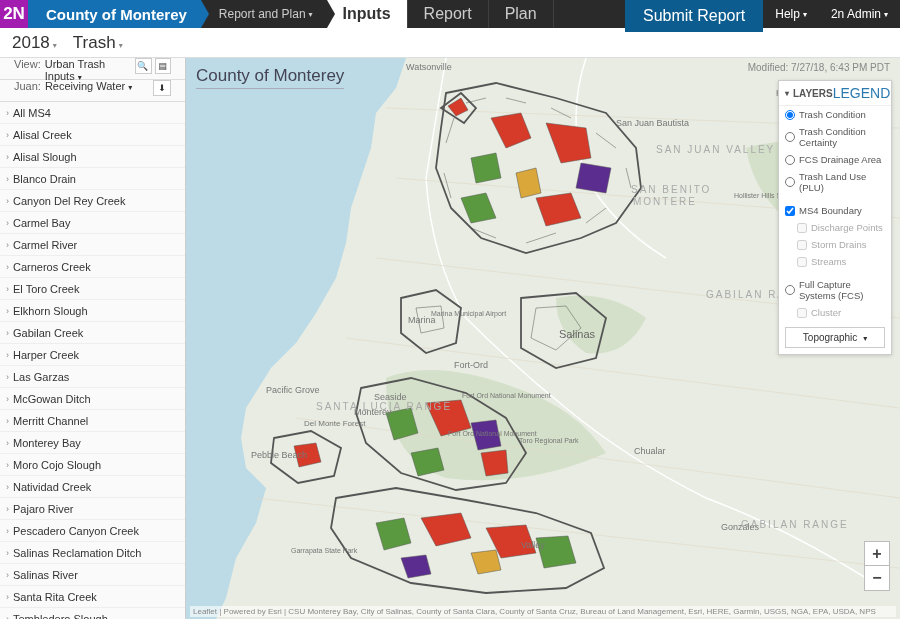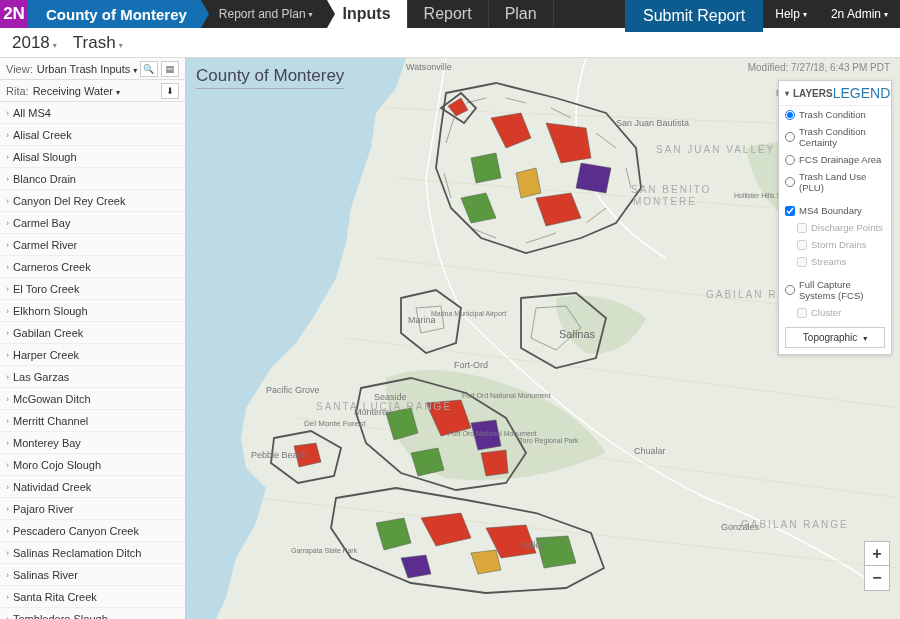--- a/index.html
+++ b/index.html
@@ -18,21 +18,21 @@
 .spacer { flex: 1; }
 .submit { background: #0d5c8f; padding: 16px 18px; display: flex; align-items: center; font-size: 16px; cursor: pointer; }
 .help, .admin { padding: 0 12px; display: flex; align-items: center; font-size: 12px; cursor: pointer; }
 
 .subnav { height: 30px; display: flex; align-items: center; padding: 0 12px; border-bottom: 1px solid #ddd; gap: 16px; }
 .subnav-item { font-size: 17px; color: #333; cursor: pointer; }
 .subnav-item .caret { color: #888; }
 
 .main { display: flex; height: 561px; }
 .sidebar { width: 186px; border-right: 1px solid #ccc; display: flex; flex-direction: column; background: #fafafa; }
-.srow { display: flex; align-items: center; border-bottom: 1px solid #ddd; height: 22px; padding: 0 6px; font-size: 11px; }
+.srow { display: flex; border-bottom: 1px solid #ddd; height: 22px; padding: 0 14px; font-size: 11px; }
 .srow .label { color: #666; margin-right: 4px; }
 .srow .value { color: #333; cursor: pointer; }
 .srow .iconbtn { margin-left: auto; width: 18px; height: 16px; border: 1px solid #ccc; display: flex; align-items: center; justify-content: center; font-size: 9px; cursor: pointer; background: #fff; }
 .srow .iconbtn + .iconbtn { margin-left: 3px; }
 .list { flex: 1; overflow-y: auto; }
 .list::-webkit-scrollbar { width: 8px; }
 .list::-webkit-scrollbar-thumb { background: #ccc; }
 .litem { height: 22px; display: flex; align-items: center; padding: 0 6px; border-bottom: 1px solid #eee; font-size: 11px; cursor: pointer; }
 .litem .ch { color: #888; margin-right: 4px; font-size: 9px; }
 
@@ -103,21 +103,21 @@
 
 <div class="main">
   <div class="sidebar">
     <div class="srow">
       <span class="label">View:</span>
       <span class="value"><span>Urban Trash Inputs</span><span class="caret">▾</span></span>
       <span class="iconbtn">🔍</span>
       <span class="iconbtn">▤</span>
     </div>
     <div class="srow">
-      <span class="label">Rita:</span>
+      <span class="label">Juan:</span>
       <span class="value"><span>Receiving Water</span><span class="caret">▾</span></span>
       <span class="iconbtn">⬇</span>
     </div>
     <div class="list" id="sidelist">
         <div class="litem">
           <span class="ch">›</span>
           <span>All MS4</span>
         </div>
         <div class="litem">
           <span class="ch">›</span>
@@ -357,14 +357,15 @@
           <span>Cluster</span>
         </div>
       <div class="basemap"><span>Topographic</span> <span class="caret">▾</span></div>
     </div>
 
     <div class="zoom">
       <div>+</div>
       <div>−</div>
     </div>
 
+    <div class="attrib">Leaflet | Powered by Esri | CSU Monterey Bay, City of Salinas, County of Santa Clara, County of Santa Cruz, Bureau of Land Management, Esri, HERE, Garmin, USGS, NGA, EPA, USDA, NPS</div>
   </div>
 </div>
 
 </body></html>

